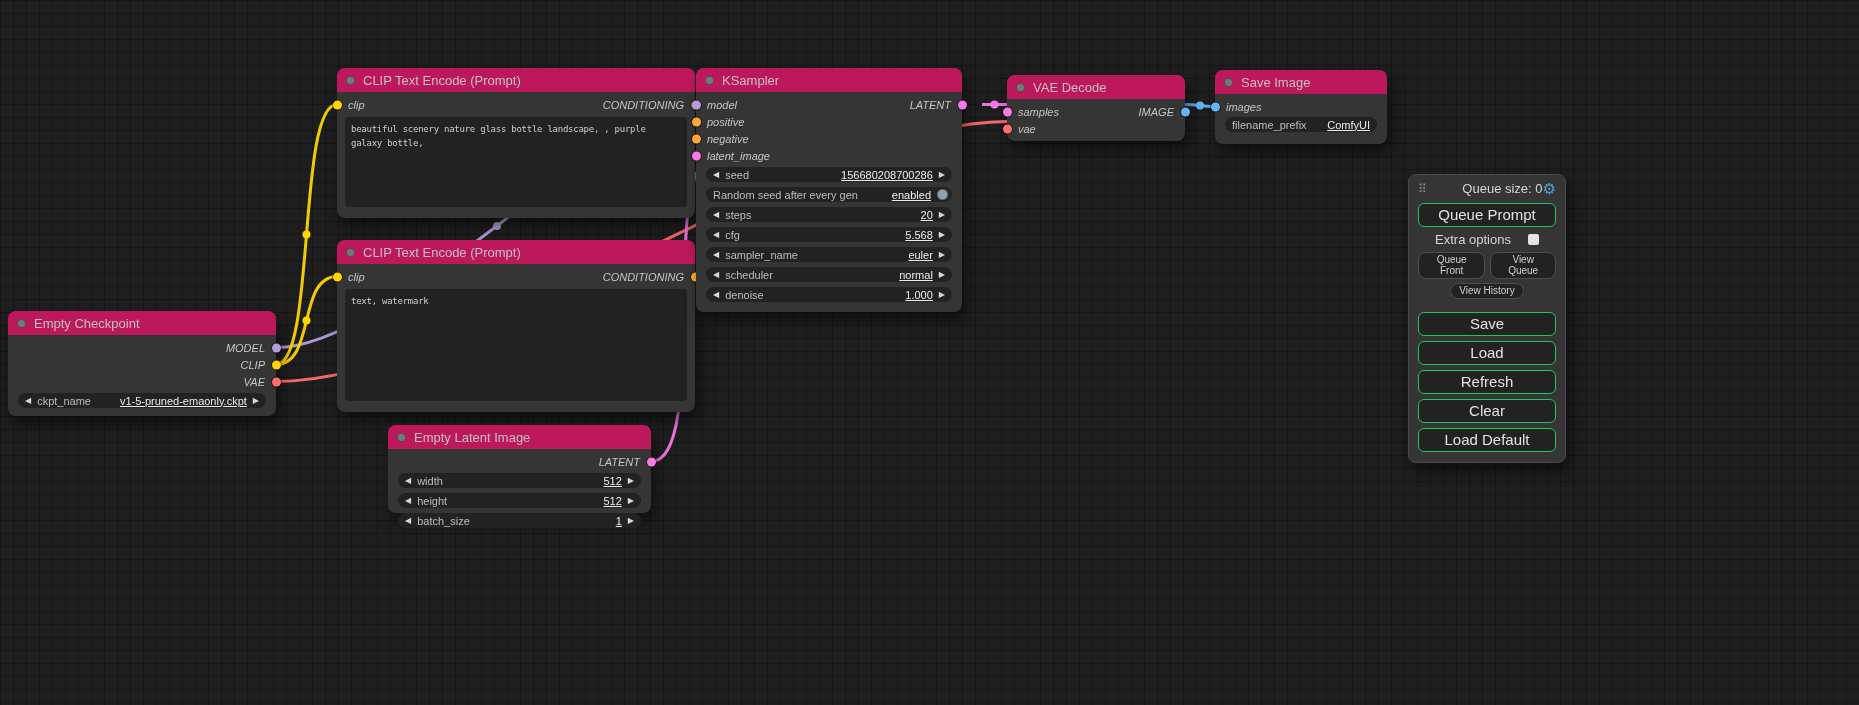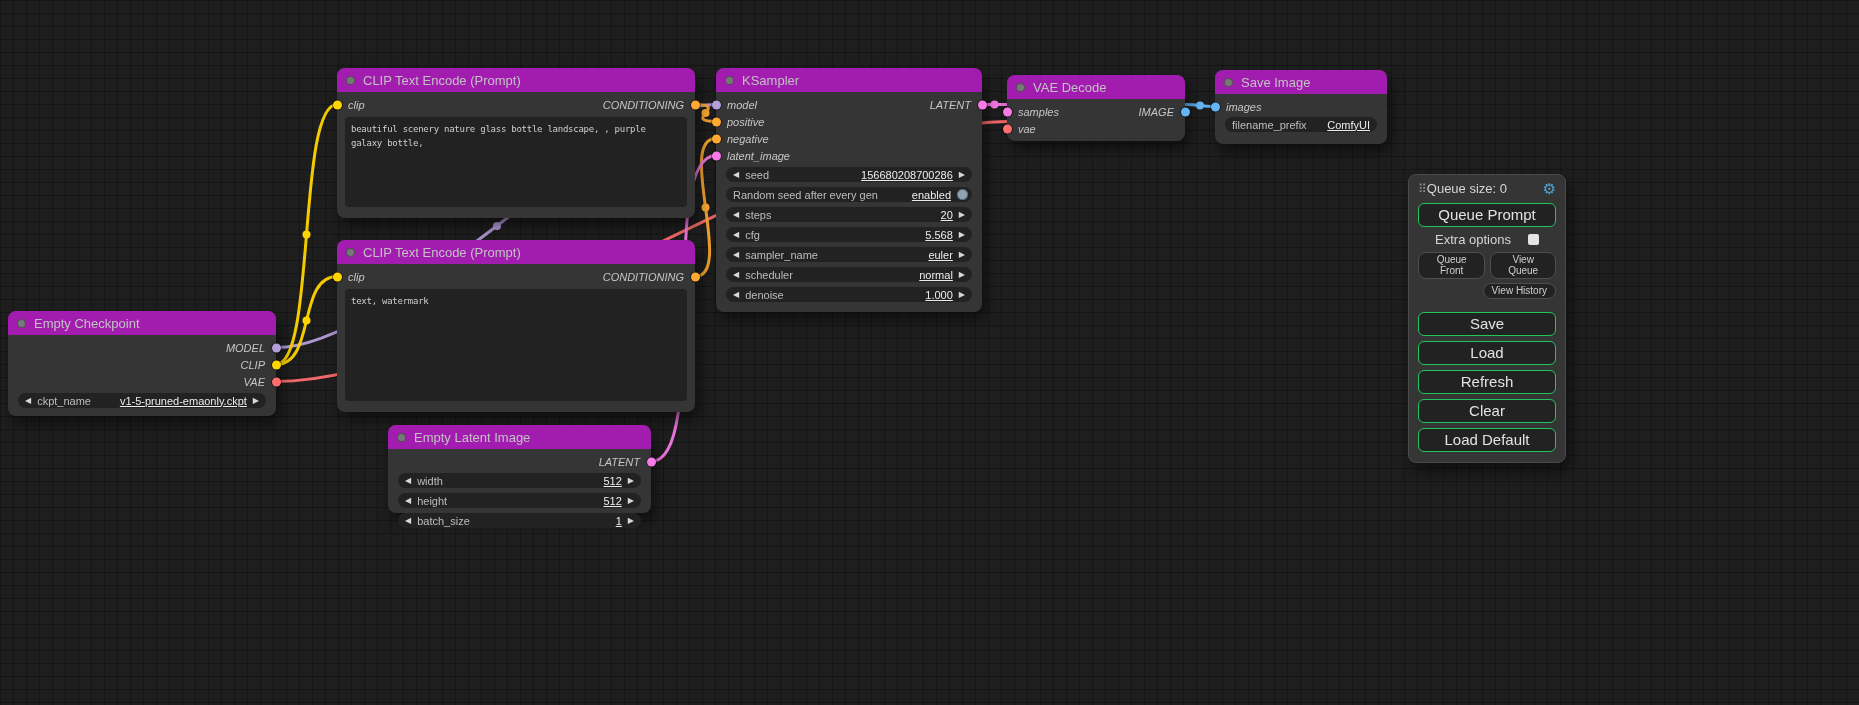--- a/index.html
+++ b/index.html
@@ -14,21 +14,21 @@
   }
   svg.wires{position:absolute;left:0;top:0;z-index:1;}
   .wire{fill:none;stroke-width:3;opacity:0.95;}
 
   .node{
     position:absolute;z-index:2;background:#353535;border-radius:8px;
     box-shadow:4px 8px 14px rgba(0,0,0,0.5);color:#c6c6c6;
   }
   .node-title{
     height:24px;display:flex;align-items:center;gap:8px;padding:0 9px;
-    background:#a21caf;border-radius:8px 8px 0 0;font-size:13px;color:#c2c2c2;white-space:nowrap;
+    background:#be185d;border-radius:8px 8px 0 0;font-size:13px;color:#c2c2c2;white-space:nowrap;
   }
   .collapse-dot{width:9px;height:9px;border-radius:50%;background:#787878;flex:0 0 auto;box-shadow:inset 0 0 0 1px rgba(0,0,0,.35);}
   .slots{padding-top:4px;}
   .slot-row{position:relative;height:17px;display:flex;align-items:center;padding:0 11px;font-size:11px;color:#c6c6c6;font-style:italic;}
   .in-label{margin-right:auto;}
   .out-label{margin-left:auto;}
   .dot{width:9px;height:9px;border-radius:50%;position:absolute;top:50%;transform:translateY(-50%);box-shadow:0 0 0 1px rgba(0,0,0,.4);}
   .dot.in{left:-4.5px;}
   .dot.out{right:-4.5px;}
 
@@ -49,30 +49,30 @@
     line-height:1.6;padding:5px 6px;resize:none;outline:none;
   }
 
   .queue-panel{
     position:absolute;left:1408px;top:174px;width:158px;z-index:3;box-sizing:border-box;
     background:#353535;border:1px solid #4a4a4a;border-radius:8px;
     padding:6px 9px 10px;box-shadow:4px 8px 14px rgba(0,0,0,0.5);
   }
   .qp-header{display:flex;align-items:center;color:#d5d5d5;font-size:13px;margin-bottom:7px;}
   .qp-drag{color:#8a8a8a;font-size:12px;cursor:grab;}
-  .qp-size{flex:1;text-align:left;}
+  .qp-size{flex:1;text-align:right;}
   .qp-gear{color:#4fa3d1;font-size:15px;cursor:pointer;line-height:1;}
   button{font-family:"Liberation Sans", sans-serif;cursor:pointer;}
   .qp-btn{
     display:block;width:100%;background:#222;border:1px solid #22c55e;border-radius:6px;
     color:#e2e2e2;font-size:15px;padding:2px 0 3px;text-align:center;margin:0 0 5px;
   }
   .qp-extra{display:flex;align-items:center;justify-content:center;gap:17px;color:#d5d5d5;font-size:13px;margin:3px 0 5px;}
   .qp-checkbox{width:11px;height:11px;background:#e4e4e4;border-radius:2px;flex:0 0 auto;}
-  .qp-small-row{display:flex;gap:5px;justify-content:flex-end;margin-bottom:4px;}
+  .qp-small-row{display:flex;gap:5px;justify-content:center;margin-bottom:4px;}
   .qp-small{background:#222;border:1px solid #4e4e4e;border-radius:8px;color:#cfcfcf;font-size:10px;padding:1px 8px 2px;}
   .qp-gap{height:9px;}
 </style>
 </head>
 <body>
 
 <div class="canvas">
 
   <svg class="wires" width="1859" height="705">
     <path class="wire" d="M276,347.5 C396,347.5 598,104.5 716,104.5" stroke="#B39DDB"></path>
@@ -182,21 +182,21 @@
       </div>
       <div class="widget">
         <span class="warrow">◀</span>
         <span class="wlabel">batch_size</span>
         <span class="wvalue">1</span>
         <span class="warrow">▶</span>
       </div>
     </div>
   </div>
 
-  <div class="node" style="left:716px;top:68px;width:266px;height:244px;">
+  <div class="node" style="left:696px;top:68px;width:266px;height:244px;">
     <div class="node-title">
       <span class="collapse-dot"></span>
       <span>KSampler</span>
     </div>
     <div class="slots">
       <div class="slot-row">
         <span class="dot in" style="background: rgb(179, 157, 219);"></span>
         <span class="in-label">model</span>
         <span class="out-label">LATENT</span>
         <span class="dot out" style="background: rgb(248, 121, 232);"></span>

